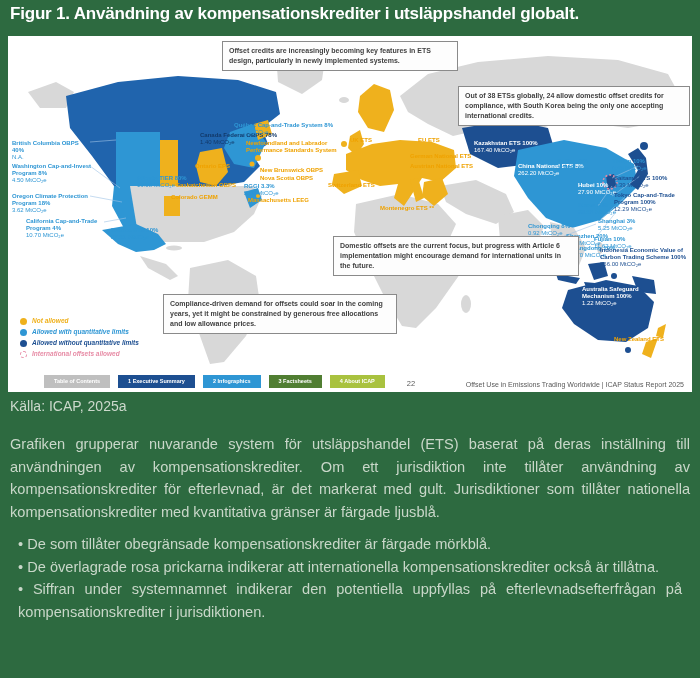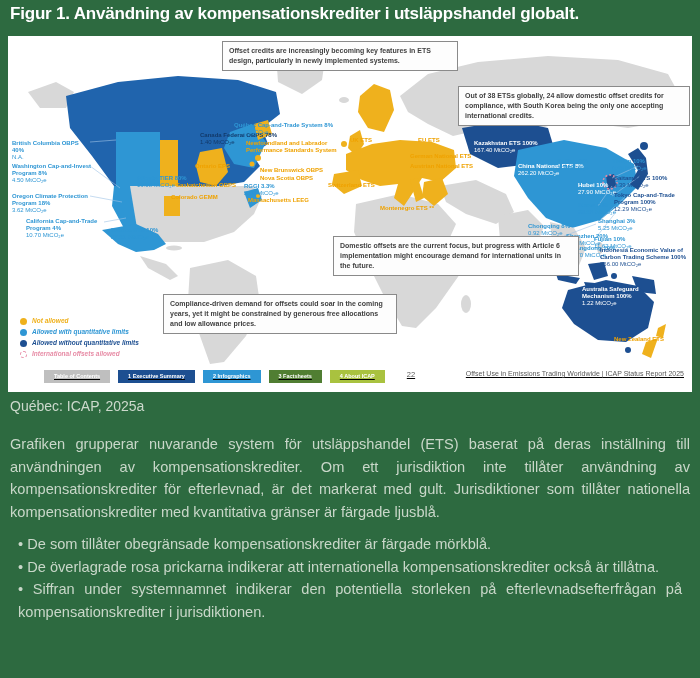--- a/index.html
+++ b/index.html
@@ -45,21 +45,21 @@
   .map-label span{display:block;}
   .map-label span:first-child{font-weight:bold;}
   .c-lb{color:var(--lightblue,#2E96D4);}
   .c-yl{color:#efa200;}
   .c-nv{color:var(--darkblue,#1D4F91);}
   .c-wh{color:#ffffff;}
   .c-nb{color:#123a6b;}
   
   .fig-footer{
     position:absolute;left:0;top:334px;width:684px;height:18px;
-    display:flex;align-items:flex-start;text-decoration:underline;
+    display:flex;align-items:flex-end;
   }
   .tab{height:13px;line-height:13px;padding:0 10px;margin-right:8px;
     font-size:5.5px;font-weight:bold;color:#fff;white-space:nowrap;}
   .tab:nth-child(1){background:#bfbfbf;margin-left:36px;}
   .tab:nth-child(2){background:var(--darkblue,#1D4F91);}
   .tab:nth-child(3){background:var(--lightblue,#2E96D4);}
   .tab:nth-child(4){background:#507e32;}
   .tab:nth-child(5){background:#a9c23f;}
   .page-num{margin-left:14px;font-size:7.5px;color:#595959;}
   .report-name{margin-left:auto;margin-right:8px;font-size:7px;color:#595959;white-space:nowrap;}
@@ -340,24 +340,24 @@
       <span class="tab">Table of Contents</span>
       <span class="tab">1 Executive Summary</span>
       <span class="tab">2 Infographics</span>
       <span class="tab">3 Factsheets</span>
       <span class="tab">4 About ICAP</span>
       <span class="page-num">22</span>
       <span class="report-name">Offset Use in Emissions Trading Worldwide | ICAP Status Report 2025</span>
     </div>
   </div>
 
-  <div class="source">Québec: ICAP, 2025a</div>
+  <div class="source">Källa: ICAP, 2025a</div>
 
   <div class="body-text">
     <p>Grafiken grupperar nuvarande system för utsläppshandel (ETS) baserat på deras inställning till användningen av kompensationskrediter. Om ett jurisdiktion inte tillåter användning av kompensationskrediter för efterlevnad, är det markerat med gult. Jurisdiktioner som tillåter nationella kompensationskrediter med kvantitativa gränser är färgade ljusblå.</p>
     <ul class="bullets">
       <li>De som tillåter obegränsade kompensationskrediter är färgade mörkblå.</li>
       <li>De överlagrade rosa prickarna indikerar att internationella kompensationskrediter också är tillåtna.</li>
-      <li>Siffran under systemnamnet indikerar den potentiella storleken på efterlevnadsefterfrågan på kompensationskrediter i jurisdiktionen.</li>
+      <li>Siffran under systemnamnet indikerar den potentiella uppfyllas på efterlevnadsefterfrågan på kompensationskrediter i jurisdiktionen.</li>
     </ul>
   </div>
 
 </div>
 
 </body></html>

